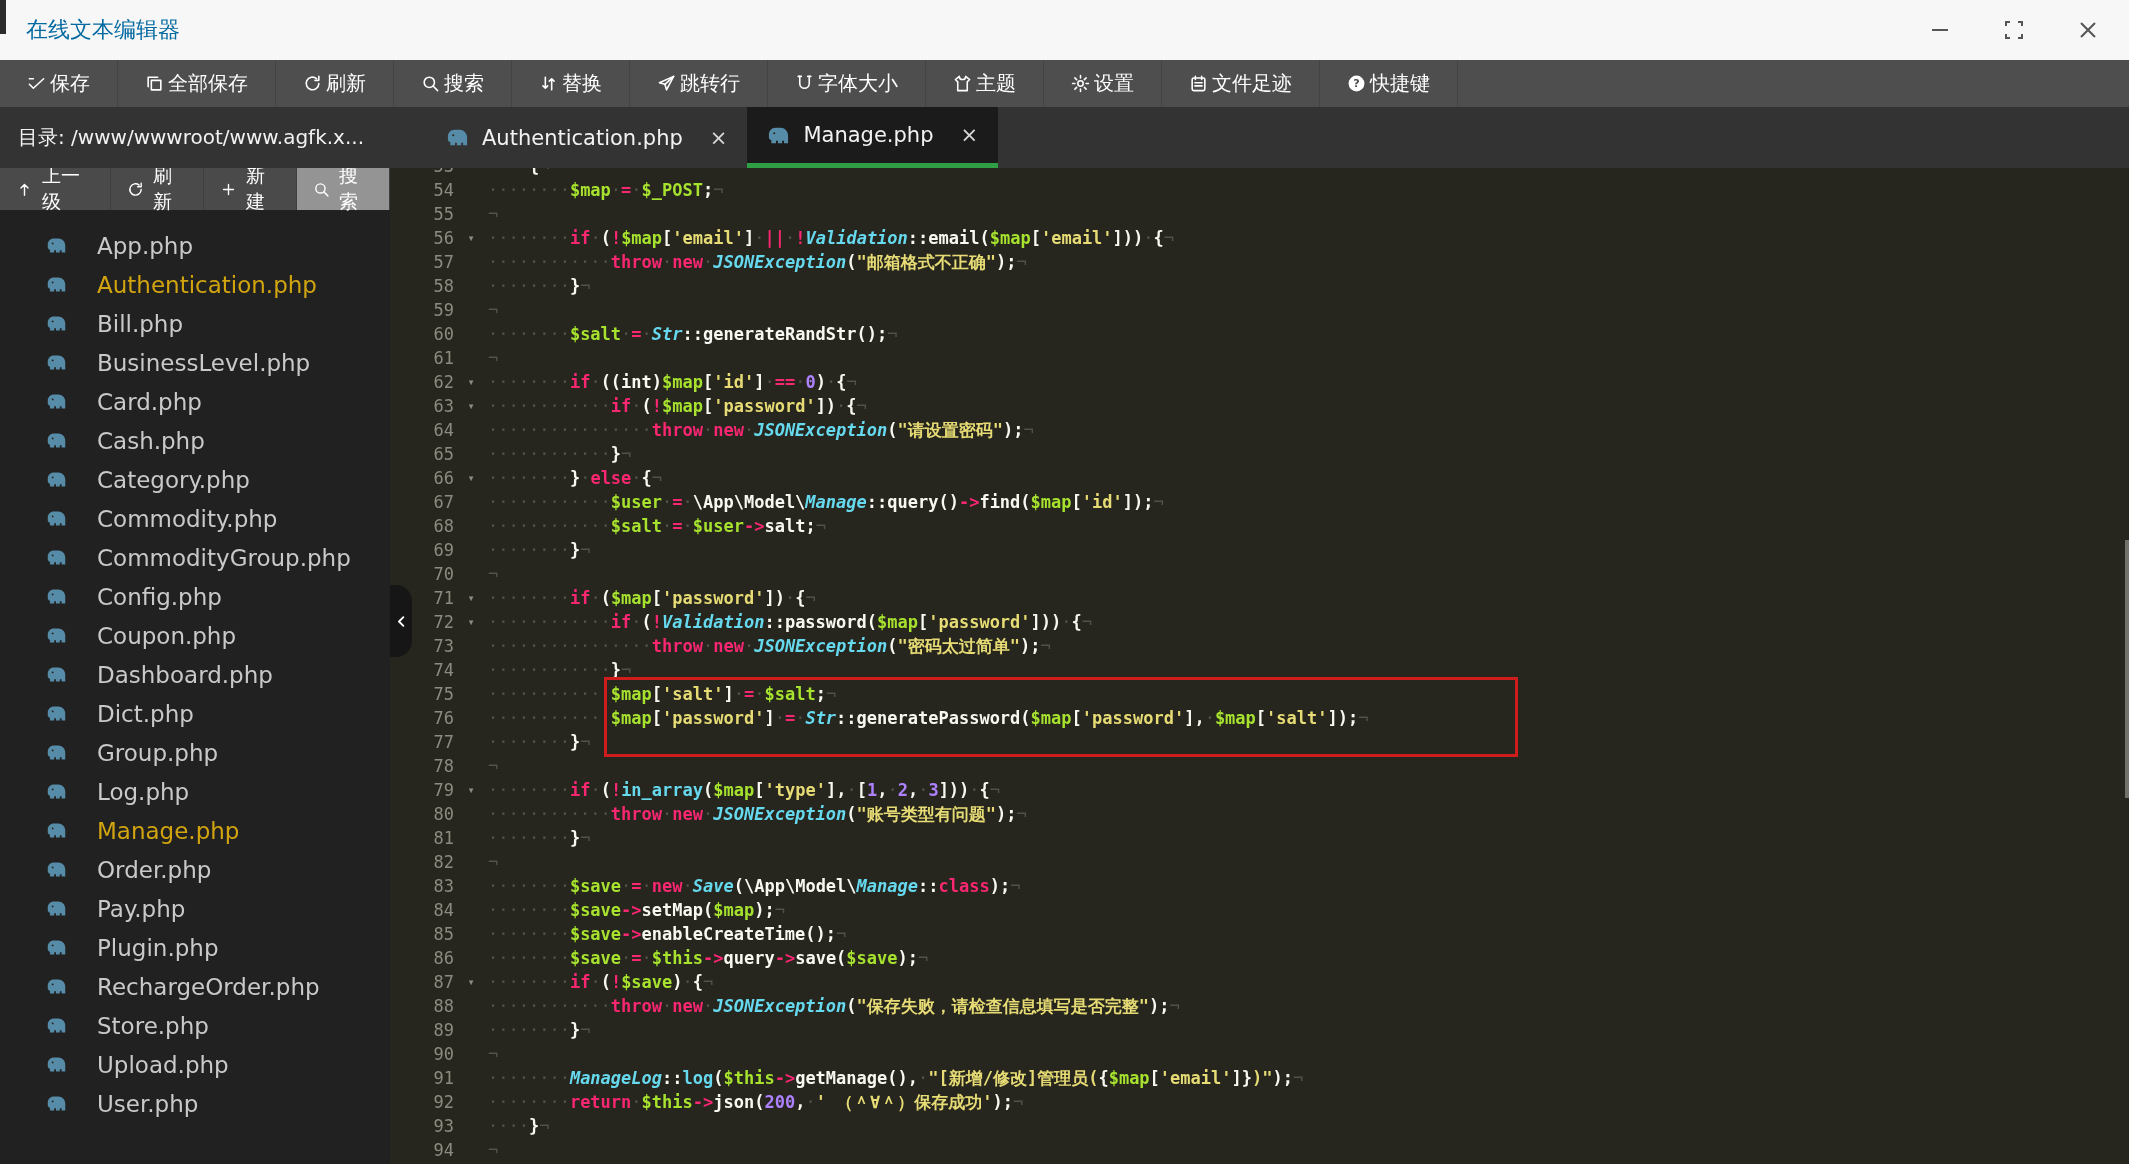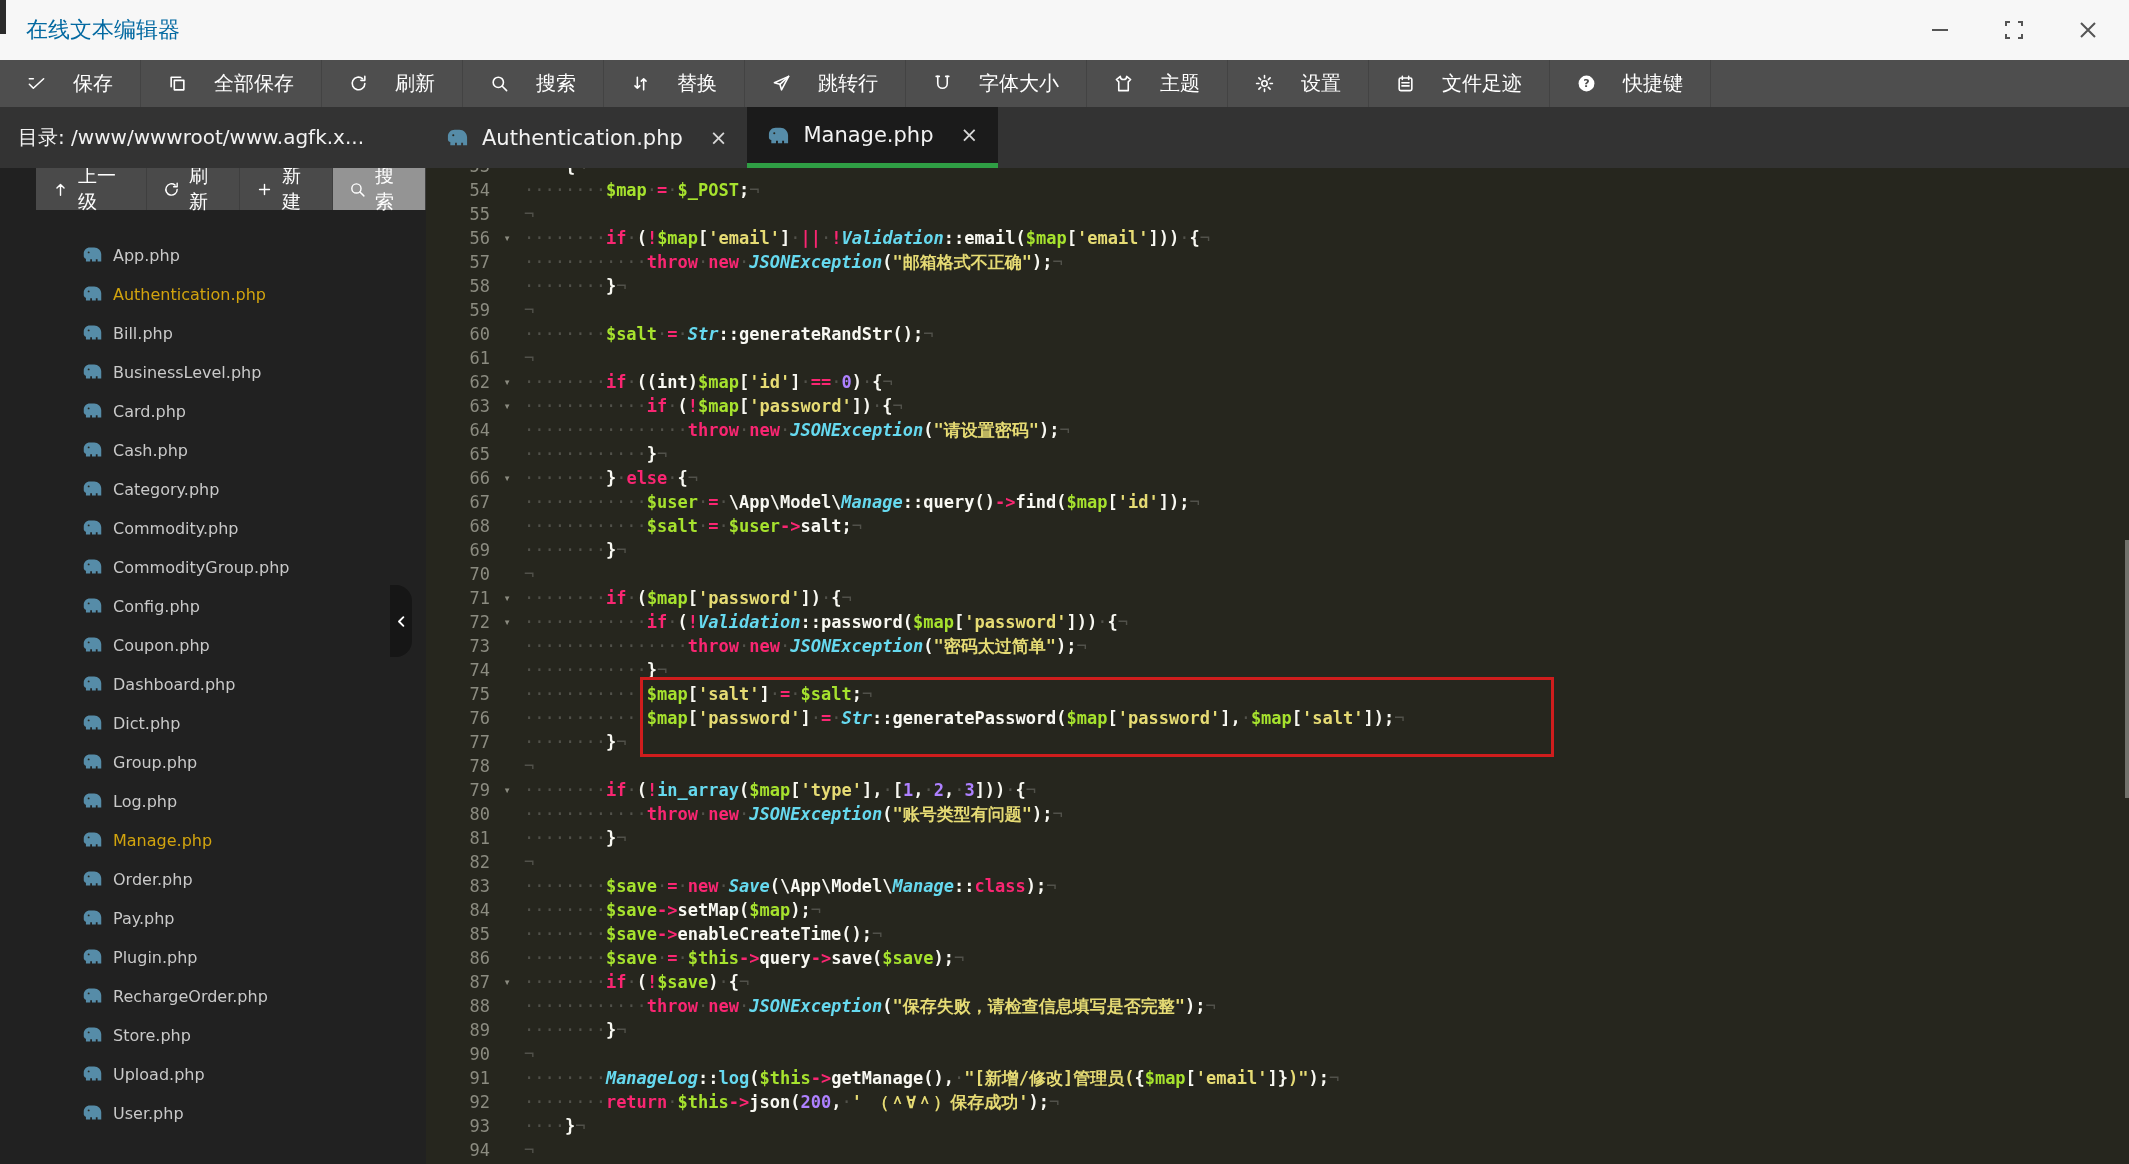--- a/index.html
+++ b/index.html
@@ -14,42 +14,42 @@
   
   .titlebar{height:60px;background:#f7f7f7;display:flex;align-items:center;position:relative;}
   .titlebar::before{content:"";position:absolute;left:0;top:0;width:6px;height:34px;background:#2b2b2b;}
   .app-title{font-size:22px;color:#0369a1;margin-left:26px;}
   .win-controls{margin-left:auto;display:flex;align-items:center;gap:44px;margin-right:26px;color:#555;}
   .win-btn{font-size:26px;width:30px;height:30px;display:flex;align-items:center;justify-content:center;cursor:default;}
   .win-btn svg{width:24px;height:24px;}
 
   
   .toolbar{height:47px;background:#4e4e4e;display:flex;align-items:stretch;}
-  .tb-btn{display:flex;align-items:center;gap:27px;padding:0 27px;color:#fff;font-size:20px;border-right:1px solid #434343;cursor:pointer;}
+  .tb-btn{display:flex;align-items:center;gap:4px;padding:0 27px;color:#fff;font-size:20px;border-right:1px solid #434343;cursor:pointer;}
   .tb-btn .icon{font-size:19px;color:#fff;}
 
   
   .row2{height:61px;background:#333;display:flex;align-items:stretch;gap:36px;}
   .dirbar{width:390px;box-sizing:border-box;display:flex;align-items:center;padding-left:18px;color:#f2f2f2;font-size:20px;flex:none;}
   .tabstrip{flex:1;display:flex;align-items:stretch;}
   .tab{display:flex;align-items:center;gap:13px;padding:0 20px;font-size:21px;color:#f2f2f2;box-sizing:border-box;cursor:pointer;}
   .tab .icon{font-size:23px;color:#568ca8;}
   .tab.active{background:#1b1b1b;border-bottom:5px solid #2f9e44;}
   .tab-x{margin-left:14px;font-size:21px;color:#d8d8d8;cursor:pointer;}
 
   
   .main{display:flex;height:996px;position:relative;}
 
-  .sidebar{width:390px;flex:none;background:#212121;display:flex;flex-direction:column;overflow:hidden;padding-left:36px;}
+  .sidebar{width:390px;flex:none;background:#212121;display:flex;flex-direction:column;overflow:hidden;}
   .side-toolbar{height:42px;background:#212121;display:flex;align-items:stretch;flex:none;}
   .st-btn{display:flex;align-items:center;gap:9px;padding:0 16px;background:#4a4a4a;color:#fff;font-size:19px;border-right:1px solid #3f3f3f;cursor:pointer;}
   .st-btn .icon{font-size:17px;}
   .st-btn.hl{background:#949494;}
   .filelist{flex:1;padding-top:16px;overflow:hidden;}
-  .file-item{height:39px;display:flex;align-items:flex-end;gap:10px;padding-left:46px;font-size:16px;color:#c9c9c9;cursor:pointer;}
+  .file-item{height:39px;display:flex;align-items:center;gap:30px;padding-left:46px;font-size:23px;color:#c9c9c9;cursor:pointer;}
   .file-item .icon{font-size:21px;color:#568ca8;flex:none;}
   .file-item.open .fname{color:#d2a40e;}
 
   .editor{flex:1;position:relative;overflow:hidden;background:#26261e;}
   .codelines{margin-top:-14px;font-family:"DejaVu Sans Mono","Liberation Mono",monospace;font-size:17px;}
   .cl{height:24px;line-height:24px;display:flex;white-space:pre;}
   .ln{width:64px;flex:none;text-align:right;color:#8b8b80;font-weight:normal;}
   .fold{width:34px;flex:none;text-align:center;color:#8b8b80;font-size:12px;}
   .lc{font-weight:bold;white-space:pre;}
   .tk-w{color:#51514a;font-weight:normal;}

